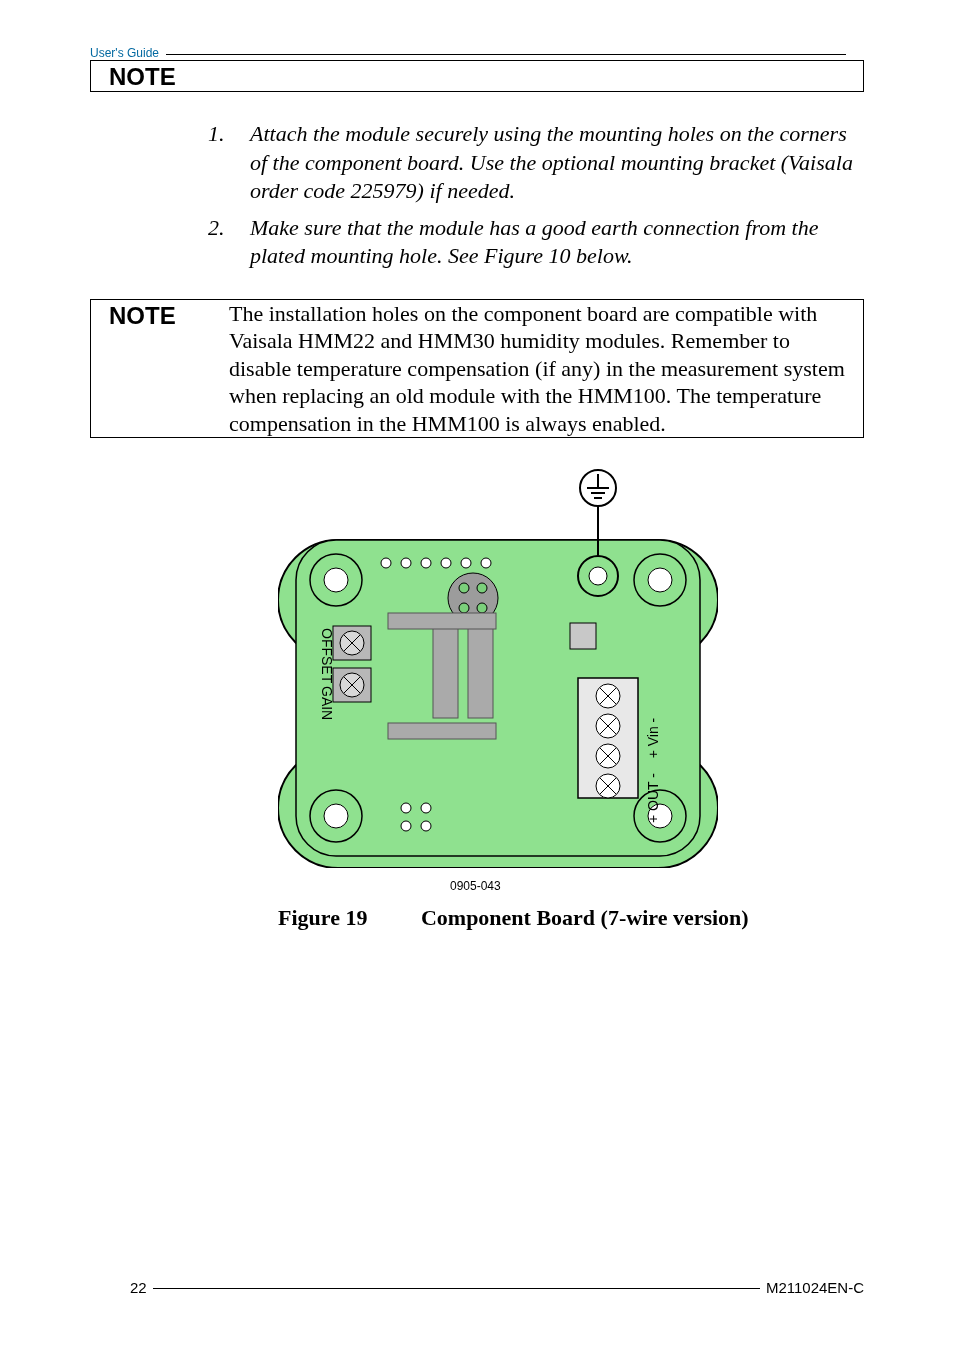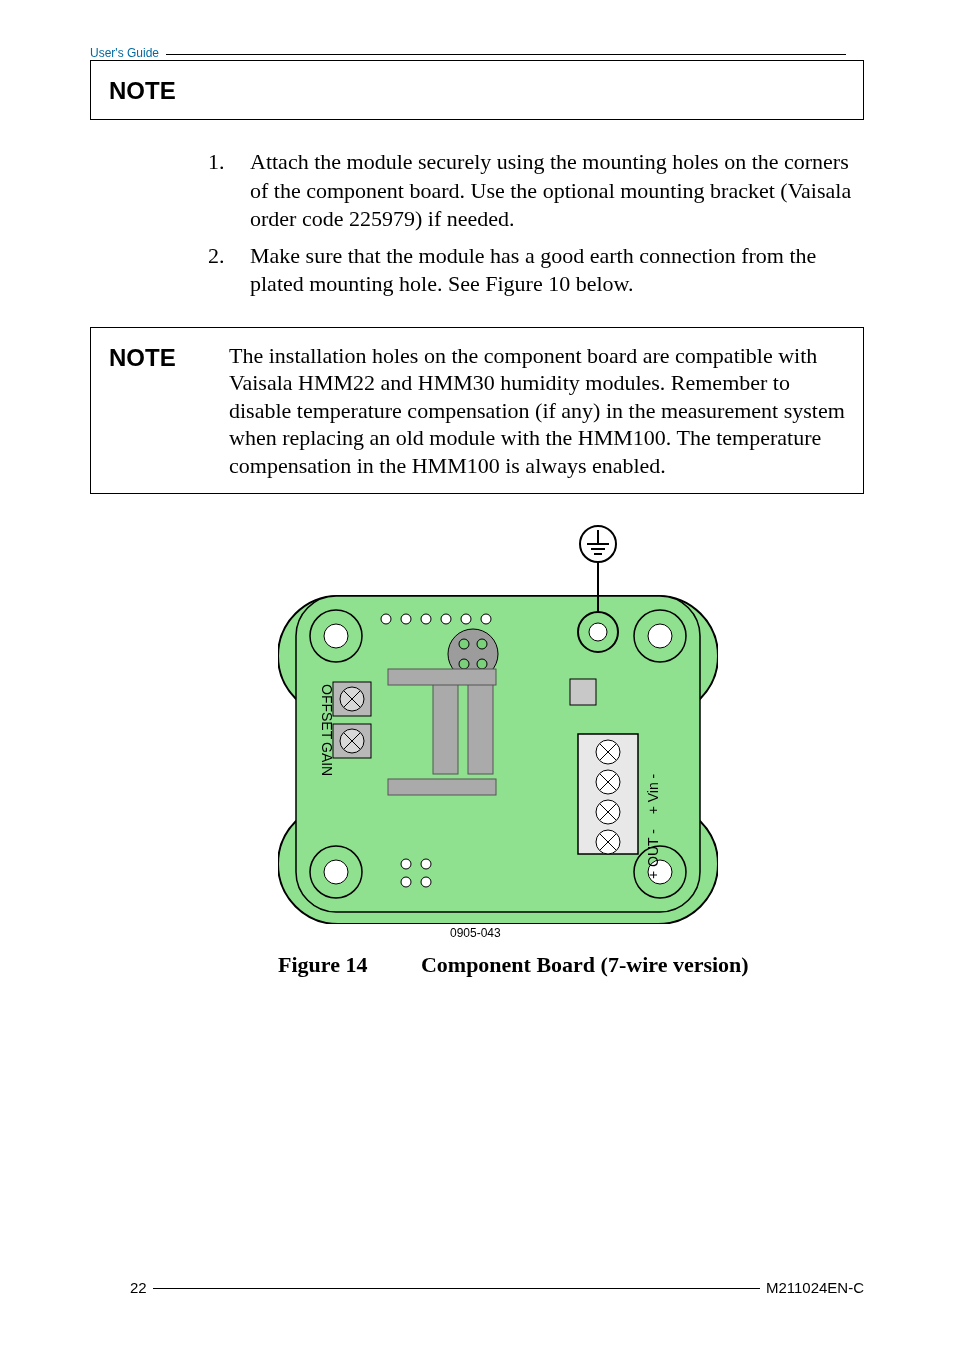--- a/index.html
+++ b/index.html
@@ -38,21 +38,21 @@
   }
   h1.section-title {
     font-family: Arial, Helvetica, sans-serif;
     font-weight: bold;
     color: #0a3896;
     font-size: 41px;
     margin: 34px 0 22px 0;
   }
   .note-box {
     border: 1.5px solid #000;
-    padding: 14px 18px;
+    padding: 0 18px;
     display: flex;
     align-items: flex-start;
     margin-bottom: 28px;
   }
   .note-label {
     font-family: Arial, Helvetica, sans-serif;
     font-weight: bold;
     font-size: 24px;
     width: 120px;
     flex: 0 0 120px;
@@ -66,20 +66,21 @@
   }
   ol.steps {
     margin: 0 0 28px 140px;
     padding: 0;
     font-size: 22px;
     line-height: 1.3;
   }
   ol.steps li {
     margin-bottom: 8px;
     padding-left: 20px;
+    font-style: italic;
   }
   ol.steps li::marker {
     font-family: "Times New Roman", serif;
   }
   .figure-wrap {
     margin-left: 188px;
     margin-top: 30px;
   }
   .figure-caption {
     margin-left: 188px;
@@ -92,21 +93,21 @@
     margin-right: 48px;
   }
   .figure-caption .fig-text {
     font-weight: bold;
   }
   .fig-num {
     font-family: Arial, Helvetica, sans-serif;
     font-size: 12px;
     color: #000;
     margin-left: 360px;
-    margin-top: 2px;
+    margin-top: 11px;
   }
   .footer {
     position: absolute;
     bottom: 54px;
     left: 90px;
     right: 90px;
     font-family: Arial, Helvetica, sans-serif;
     font-size: 15px;
     display: flex;
     align-items: center;
@@ -267,21 +268,21 @@
         <circle cx="128" cy="358" r="5"></circle>
         <circle cx="148" cy="358" r="5"></circle>
       </g>
 
       <rect x="292" y="155" width="26" height="26" fill="#c8c8c8" stroke="#000"></rect>
     </svg>
   </div>
   <div class="fig-num">0905-043</div>
 
   <div class="figure-caption">
-    <span class="fig-label">Figure 14</span>
+    <span class="fig-label">Figure 19</span>
     <span class="fig-text">Component Board (7-wire version)</span>
   </div>
 
   <div class="footer">
     <span class="pnum">22</span>
     <span class="fline"></span>
     <span class="docnum">M211024EN-C</span>
   </div>
 </div>
 

